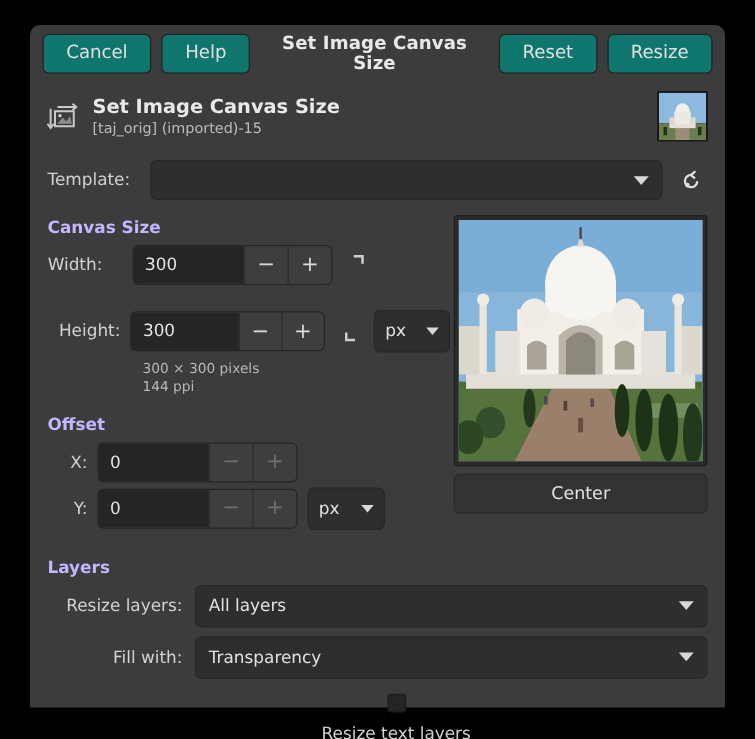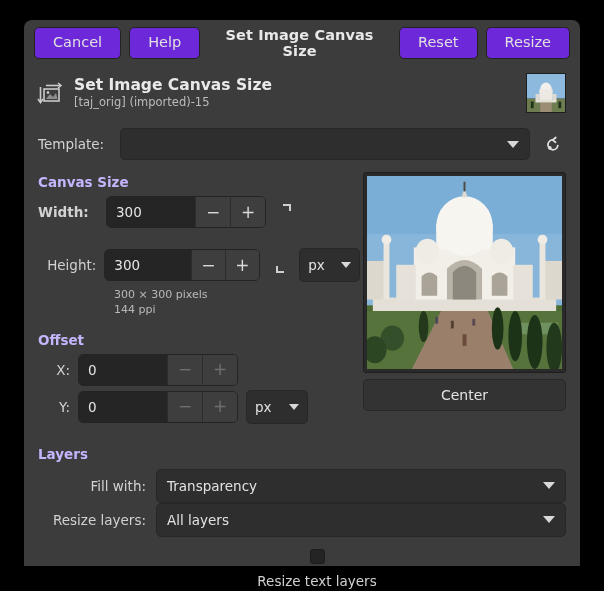--- a/index.html
+++ b/index.html
@@ -25,21 +25,21 @@
 
   
   .titlebar {
     height: 46px;
     display: flex;
     align-items: center;
     padding: 0 10px;
     gap: 8px;
   }
   .tbtn {
-    background: #6d28d9;
+    background: #0f766e;
     border: 1px solid #232323;
     border-radius: 5px;
     color: #e0e0e0;
     font-size: 14.5px;
     padding: 7px 18px;
     line-height: 1.1;
     cursor: pointer;
     white-space: nowrap;
   }
   .titlebar-title {
@@ -295,21 +295,21 @@
         </svg>
       </div>
     </div>
 
     <div class="section-title" style="margin-top:14px;">Canvas Size</div>
 
     <div style="display:flex; align-items:flex-start;">
       <div style="width:322px;">
 
         <div class="row" style="gap:0;">
-          <div class="lbl" style="width:68px; text-align:center; padding-right:24px;font-weight:bold;">Width:</div>
+          <div class="lbl" style="width:68px; text-align:center; padding-right:24px;">Width:</div>
           <div class="spin">
             <div class="entry">300</div>
             <div class="sbtn">−</div>
             <div class="sbtn">+</div>
           </div>
           <div class="chain" style="margin-left:10px;">
             <svg viewBox="0 0 14 18" width="14" height="18">
               <path d="M3 2 L10 2 L10 8" fill="none" stroke="#cfcfcf" stroke-width="2"></path>
             </svg>
           </div>
@@ -361,32 +361,32 @@
         </div>
         <div class="unit" style="margin-left:8px;">
           <span>px</span>
           <span class="caret"></span>
         </div>
       </div>
     </div>
 
     <div class="section-title" style="margin-top:22px;">Layers</div>
 
+    <div class="row" style="gap:10px;">
+      <div class="lbl" style="width:108px; text-align:right;">Resize layers:</div>
+      <div class="combo" style="flex:1; height:34px;">
+        <span>All layers</span>
+        <span class="caret"></span>
+      </div>
+    </div>
+
     <div class="row" style="gap:10px; margin-top:7px;">
       <div class="lbl" style="width:108px; text-align:right;">Fill with:</div>
       <div class="combo" style="flex:1; height:34px;">
         <span>Transparency</span>
-        <span class="caret"></span>
-      </div>
-    </div>
-
-    <div class="row" style="gap:10px;">
-      <div class="lbl" style="width:108px; text-align:right;">Resize layers:</div>
-      <div class="combo" style="flex:1; height:34px;">
-        <span>All layers</span>
         <span class="caret"></span>
       </div>
     </div>
 
     <div class="row" style="gap:9px; margin-top:12px; margin-left:30px;flex-direction:column;">
       <div class="checkbox"></div>
       <div class="lbl">Resize text layers</div>
     </div>
 
   </div>

